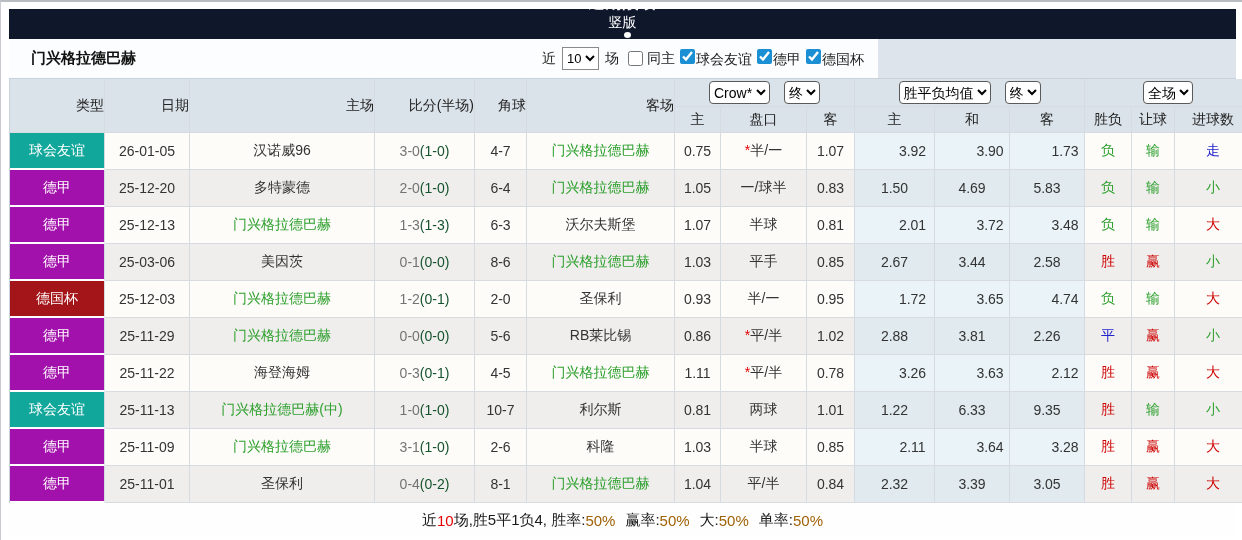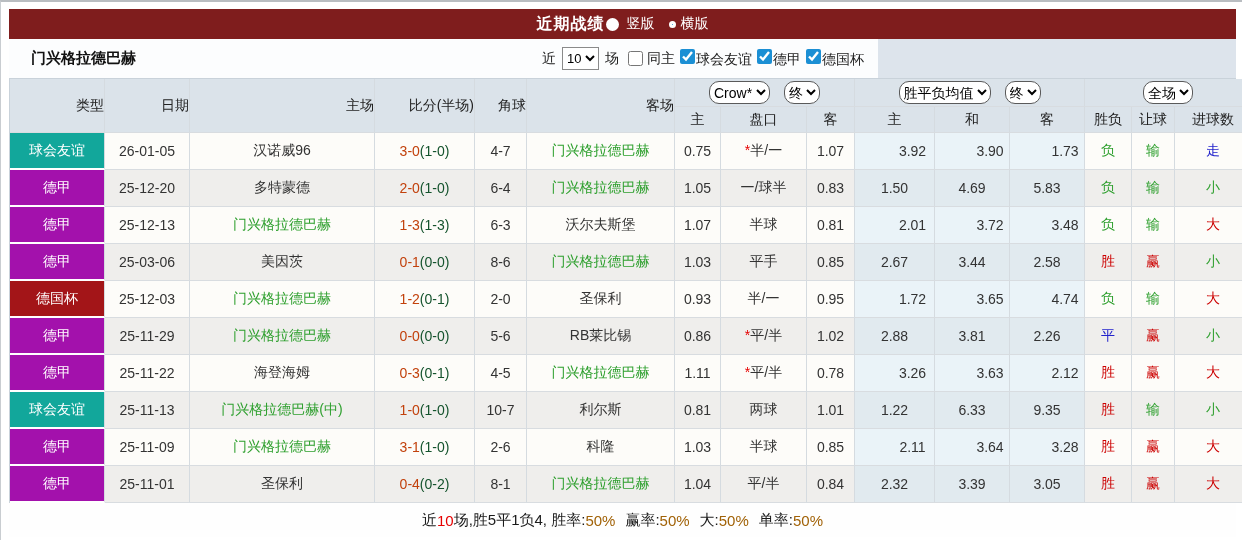--- a/index.html
+++ b/index.html
@@ -7,23 +7,23 @@
   body {
     font-family: "Liberation Sans", "DejaVu Sans", sans-serif;
     border-top: 2px solid #B9BDC1;
     border-left: 1px solid #C9CDD1;
     width: 1242px; height: 540px; overflow: hidden;
   }
   .page { margin: 7px 6px 0 8px; }
 
   
   .titlebar {
-    background:#7f1d1d; height:30px;
+    background:#0f172a; height:30px;
     display:flex; align-items:center; justify-content:center;
-    color:#FFFFFF; font-size:14px;
+    color:#FFFFFF; font-size:14px;flex-direction:column;
   }
   .titlebar .title { font-weight:bold; font-size:16px; letter-spacing:1px; }
   .radio { display:inline-block; border-radius:50%; margin:0 5px 0 1px; cursor:pointer; }
   .radio.sel   { width:13px; height:13px; background:#FFFFFF; margin-right:8px; }
   .radio.unsel { width:7px;  height:7px;  background:#1B8FD4; border:3.5px solid #FFFFFF; margin-left:14px; }
   .orient-label { cursor:pointer; }
 
   
   .subheader {
     height:40px; position:relative;
@@ -42,35 +42,35 @@
     border-collapse:separate; border-spacing:0; table-layout:fixed;
     width:100%; font-size:14px; color:#333; text-align:center;
     border-left:1px solid #C9D2DA;
   }
   th, td { border-right:1px solid #D5DBe0; border-bottom:1px solid #D8DCE0; padding:0; overflow:hidden; white-space:nowrap; }
   thead th { background:#DBE3EA; font-weight:normal; color:#222; }
   thead tr.group-row th { height:28px; }
   thead tr.sub-row th { height:26px; }
   thead th.spanner { vertical-align:middle;text-align:right; }
   .sel-wrap { display:flex; align-items:center; justify-content:center; gap:14px; }
-  .sel-wrap select { font-size:14px; height:23px; border:1px solid #5a5a5a; background:#fff; border-radius:10px; }
+  .sel-wrap select { font-size:14px; height:23px; border:1px solid #5a5a5a; background:#fff; border-radius:4px; }
 
   tbody td { height:37px; }
   tr.odd  td { background:#FDFCF9; }
   tr.even td { background:#EFEEEC; }
   tr.odd  td.avg { background:#EAF3F8;padding-left:36px; }
   tr.even td.avg { background:#E1EAEF; }
 
   td.type-cell { color:#fff; border-bottom:2px solid #FFFFFF; }
   td.badge-friendly { background:#12A79B !important; }
   td.badge-league   { background:#A311AC !important; }
   td.badge-cup      { background:#A31518 !important; }
 
   .focus-team { color:#2FA02F; }
-  .score-main { color:#c2410c; }
+  .score-main { color:#737373; }
   .half-score { color:#14532d; }
   .star { color:#E60000; }
   .c-red   { color:#CC0000; }
   .c-green { color:#2FA02F; }
   .c-blue  { color:#2222CC; }
 
   
   .footer {
     height:34px; display:flex; align-items:center; justify-content:center;
     font-size:15px; color:#1a1a1a; background:#FEFEFE;

